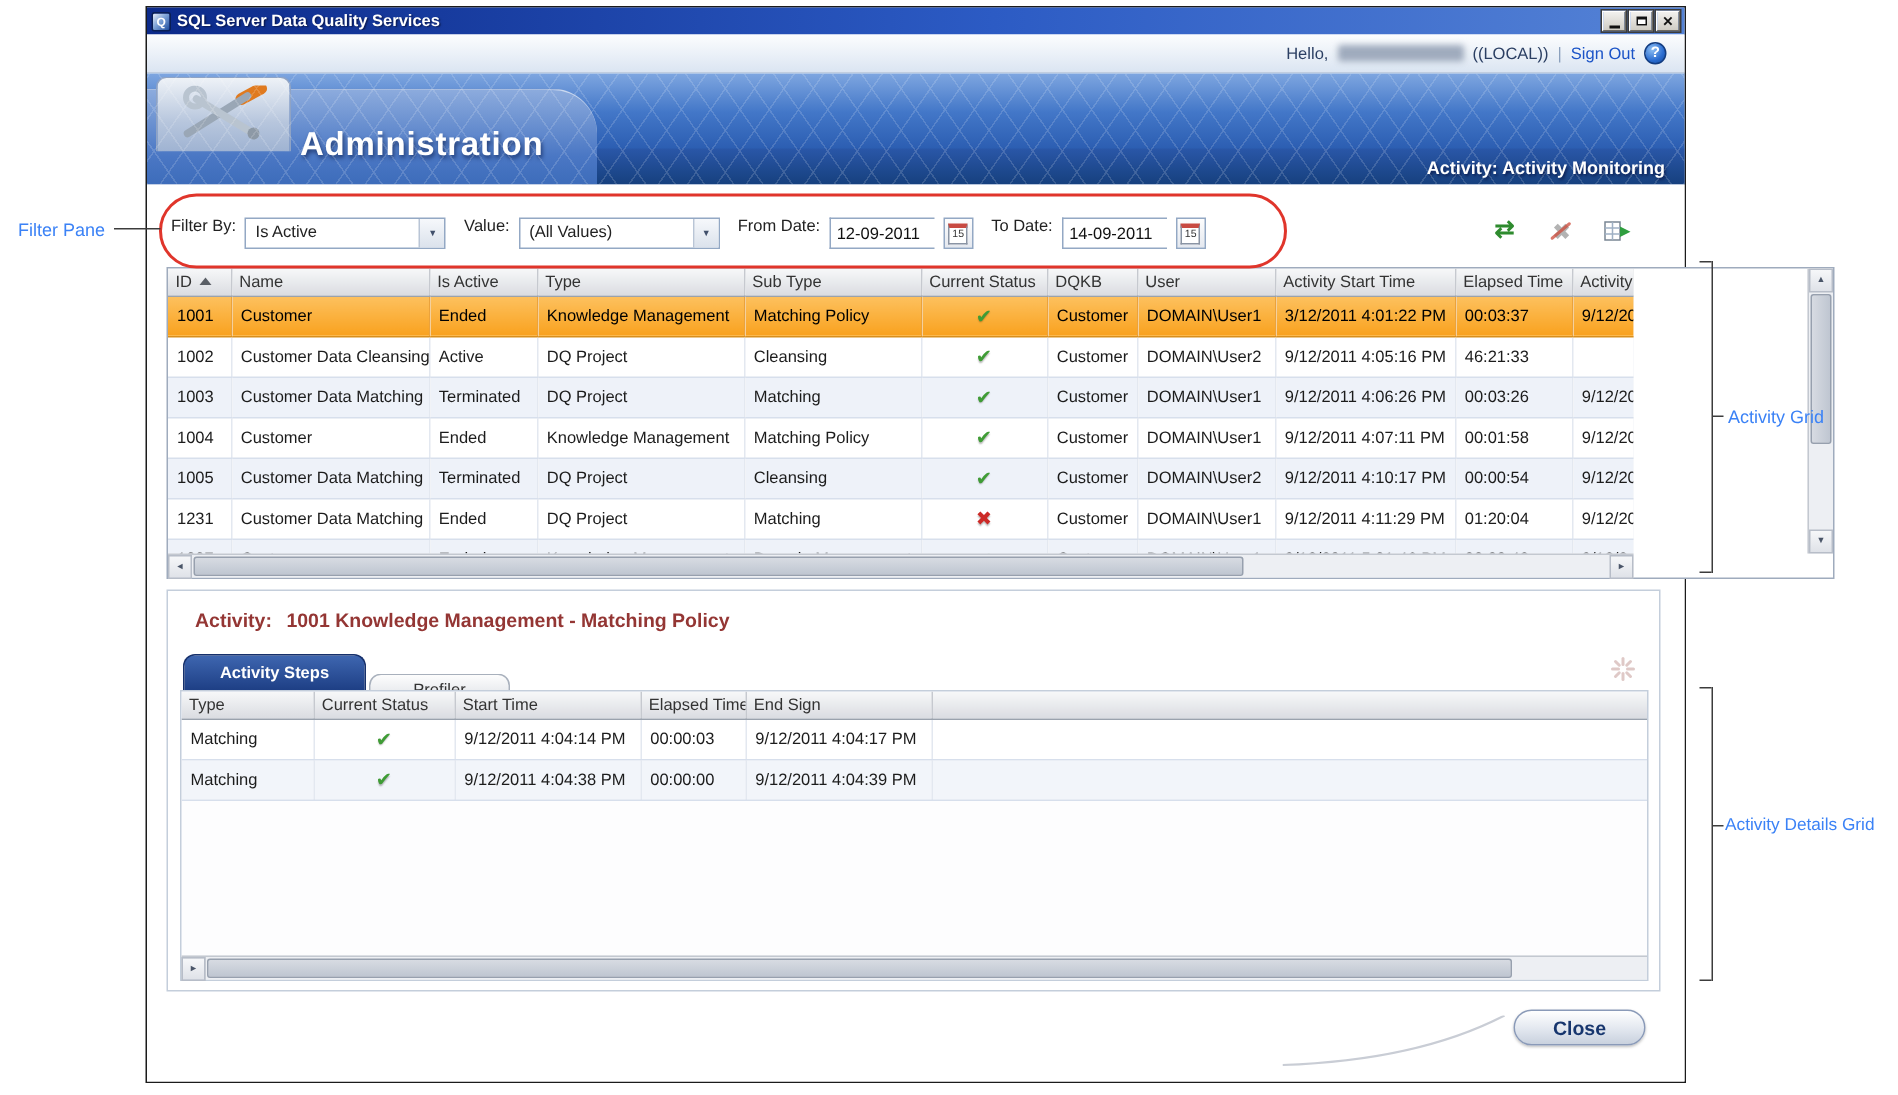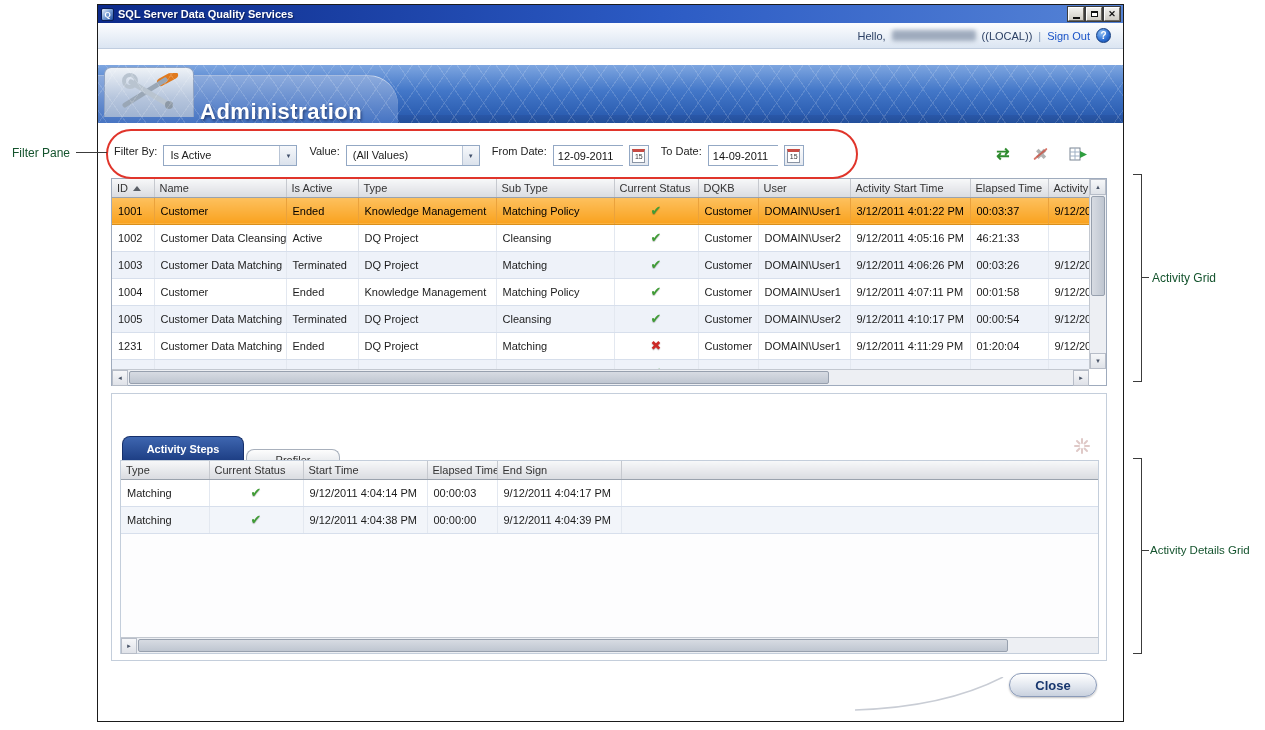--- a/index.html
+++ b/index.html
@@ -33,21 +33,21 @@
     font-size:11px; color:#2b3f63; }
   .redacted { width:84px; height:11px; background:#9fabbd; border-radius:2px; filter:blur(2px); }
   .sep { color:#8ba0bd; }
   .signout { color:#1a53c7; cursor:pointer; }
   .help-icon { width:15px; height:15px; border-radius:50%;
     background:radial-gradient(circle at 35% 30%,#8fc0f4,#2a6cd0 60%,#154a9c);
     color:#fff; font-size:10px; font-weight:bold; display:grid; place-items:center; border:1px solid #123c80; }
 
   
   .banner { position:absolute; left:0; top:44px; right:0; height:74px; overflow:hidden;
-    background:linear-gradient(180deg,#7ea6e0 0%,#4377c8 35%,#2a5cb0 70%,#1c4a9a 100%);margin-top:16px; }
+    background:linear-gradient(180deg,#7ea6e0 0%,#4377c8 35%,#2a5cb0 70%,#1c4a9a 100%); }
   .banner::after { content:""; position:absolute; inset:0; opacity:.18; pointer-events:none;
     background:
       repeating-linear-gradient(55deg, rgba(255,255,255,.8) 0 1px, transparent 1px 16px),
       repeating-linear-gradient(-55deg, rgba(255,255,255,.8) 0 1px, transparent 1px 16px); }
   .banner-strip { position:absolute; left:290px; right:0; bottom:0; height:24px;
     background:linear-gradient(180deg,#2a57a8,#16407e); }
   .banner-tab { position:absolute; left:0; top:10px; width:300px; height:64px;
     background:linear-gradient(180deg,#8cabdd,#4a77c4 70%,#3d6cba);
     border-radius:0 30px 0 0; border-top:1px solid rgba(255,255,255,.55); }
   .tool-tab { position:absolute; left:6px; top:2px; width:90px; height:50px;
@@ -79,21 +79,21 @@
 
   
   .grid-toolbar { position:absolute; right:34px; top:22px; display:flex; gap:18px; align-items:center; }
   .tbi { width:20px; height:18px; display:grid; place-items:center; position:relative; cursor:pointer; }
   .refresh-glyph { color:#2e8b2e; font-size:16px; font-weight:bold; line-height:16px; }
   .terminate-glyph { color:#b3b3b3; font-size:14px; font-weight:bold; line-height:14px; }
   .terminate-slash { position:absolute; left:1px; top:8px; width:17px; height:2px; background:#cc4a3a;
     transform:rotate(-40deg); opacity:.75; border-radius:1px; }
 
   
-  .grid { position:absolute; left:13px; top:55px; width:996px; height:208px; border:1px solid #9fabbd; background:#fff; }
+  .grid { position:absolute; left:13px; top:55px; width:1112px; height:208px; border:1px solid #9fabbd; background:#fff; }
   .grid-scroll { position:absolute; left:0; top:0; width:977px; height:190px; overflow:hidden; }
   table.dgrid { border-collapse:collapse; table-layout:fixed; width:977px; font-size:11px; }
   table.dgrid th { height:18px; background:linear-gradient(#f7f8f9,#dadce1); color:#333; font-weight:normal;
     text-align:left; padding:0 5px; border-right:1px solid #c6c9cf; border-bottom:1px solid #9aa2ad;
     overflow:hidden; white-space:nowrap; }
   table.dgrid td { height:27px; padding:0 6px; border-right:1px solid #e3e8f0; border-bottom:1px solid #d7dfec;
     overflow:hidden; white-space:nowrap; color:#1c1c1c; background:#fff; }
   tr.alt td { background:#eef2f9; }
   tr.selected td { background:linear-gradient(#fdc15f,#f9a21f); color:#000; border-right-color:#eaa23c; border-bottom-color:#d98f1c; }
   .c-status { text-align:center; }
@@ -137,21 +137,21 @@
   tr.alt2 td { background:#f2f5fa; }
 
   
   .swoosh { position:absolute; right:118px; bottom:10px; }
   .close-btn { position:absolute; right:26px; bottom:24px; width:88px; height:24px; border-radius:12px;
     border:1px solid #8a9ab8; background:linear-gradient(#ffffff,#e2e7ef 55%,#c9d1de);
     font-size:13px; font-weight:bold; color:#17366e; font-family:"Liberation Sans",sans-serif;
     box-shadow:0 1px 2px rgba(0,0,0,.25); cursor:pointer; }
 
   
-  .ann-label { position:absolute; font-size:12px; color:#14532d; white-space:nowrap; }
+  .ann-label { position:absolute; font-size:12px; color:#3b82f6; white-space:nowrap; }
   .ann-line { position:absolute; background:#3c3c3c; }
   .red-ellipse { position:absolute; left:106px; top:129px; width:752px; height:50px;
     border:2px solid #e0352b; border-radius:26px; pointer-events:none; }
 </style>
 </head>
 <body>
 
 <div class="stage">
 
   <div class="window">
@@ -383,20 +383,24 @@
               <span>◄</span>
             </div>
           <div class="hthumb"></div>
           <div class="sbtn right">
               <span>►</span>
             </div>
         </div>
       </div>
 
       <div class="details">
+        <div class="details-title">
+          <span>Activity:</span>
+          <span class="tv">1001 Knowledge Management - Matching Policy</span>
+        </div>
         <div class="tab tab-active">Activity Steps</div>
         <div class="tab tab-idle">Profiler</div>
         <svg class="running-icon" width="16" height="16" viewBox="0 0 16 16">
           <g stroke="#c59d9a" stroke-width="2" stroke-linecap="round">
             <line x1="8" y1="1" x2="8" y2="5"></line>
               <line x1="8" y1="11" x2="8" y2="15"></line>
             <line x1="1" y1="8" x2="5" y2="8"></line>
               <line x1="11" y1="8" x2="15" y2="8"></line>
             <line x1="3" y1="3" x2="5.5" y2="5.5"></line>
               <line x1="10.5" y1="10.5" x2="13" y2="13"></line>

